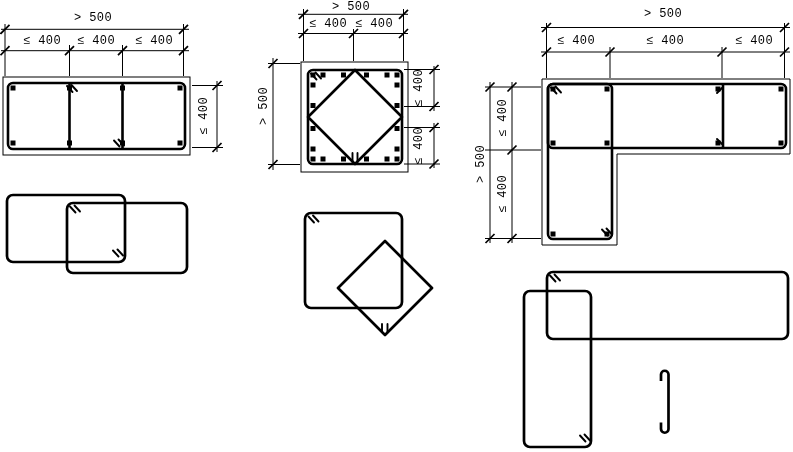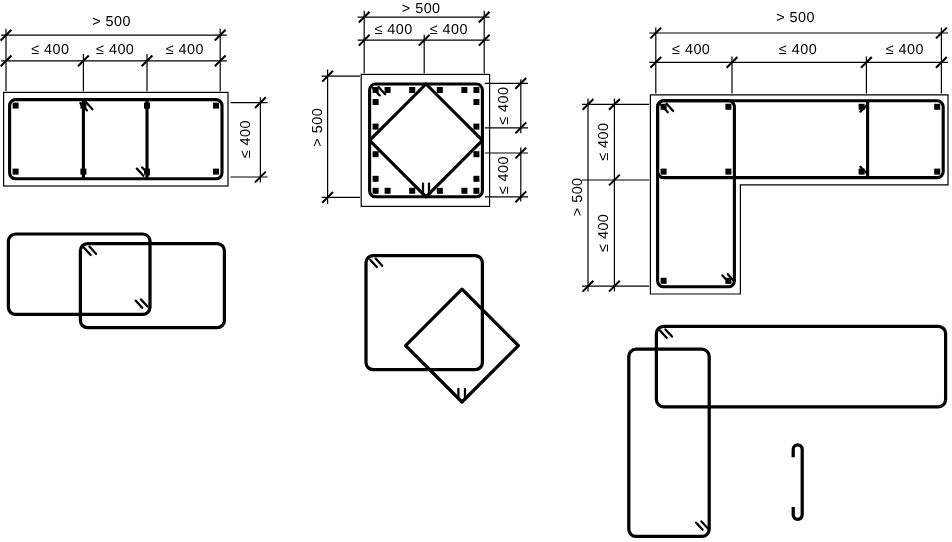--- a/index.html
+++ b/index.html
@@ -1,18 +1,18 @@
 <!DOCTYPE html>
 <html><head>
 <meta charset="utf-8">
 <style>
   html,body{margin:0;padding:0;background:#fff;}
   .figure{
     position:relative;width:793px;height:452px;background:#ffffff;
-    font-family:Liberation Sans, sans-serif;overflow:hidden;
+    font-family:Liberation Mono, monospace;overflow:hidden;
   }
   .figure svg{position:absolute;left:0;top:0;}
   .dim-label{
     position:absolute;font-size:12px;line-height:12px;color:#000;
     white-space:nowrap;transform:translate(-50%,-50%);letter-spacing:.4px;
   }
   .dim-label.v{transform:translate(-50%,-50%) rotate(-90deg);}
   
   .thin  {stroke:#000;stroke-width:1;fill:none;}
   .bar   {stroke:#000;stroke-width:2.6;fill:none;}

